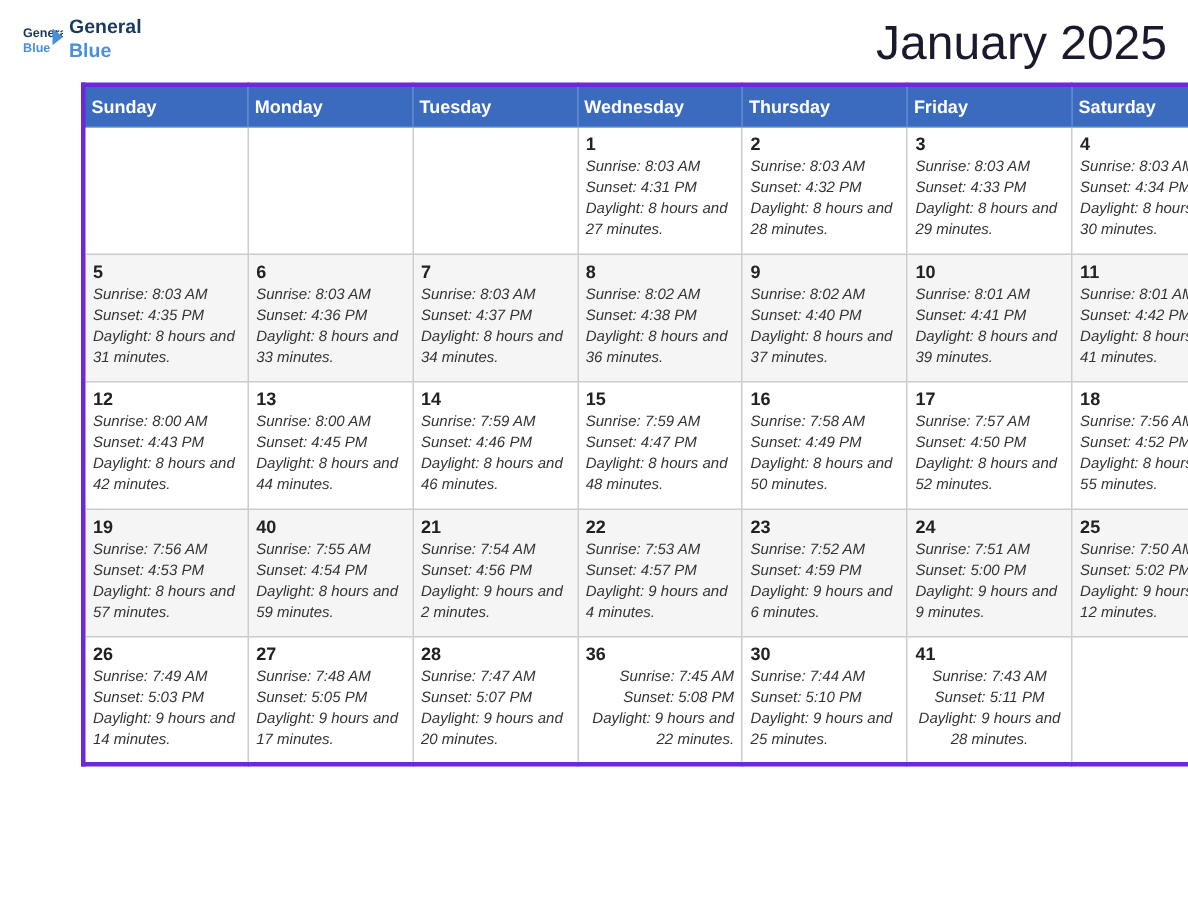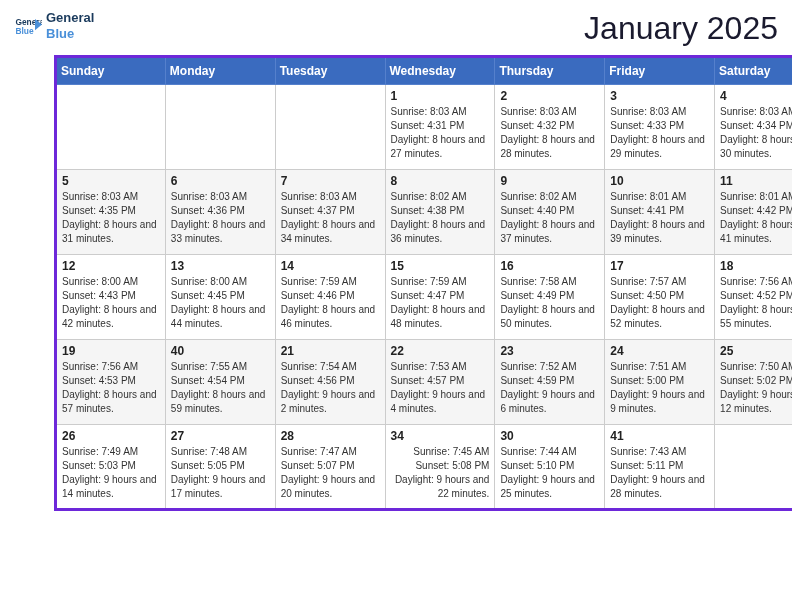--- a/index.html
+++ b/index.html
@@ -72,20 +72,21 @@
       font-size: 12px;
       font-weight: bold;
       color: #222;
       display: block;
       margin-bottom: 2px;
     }
     .day-info {
       font-size: 10px;
       color: #333;
       line-height: 1.4;
+      font-style: italic;
     }
     .empty-cell {
       background: #fff !important;
     }
   </style>
 </head>
 <body>
 
 <div class="header">
   <div class="logo">
@@ -291,33 +292,33 @@
 Sunset: 5:05 PM
 Daylight: 9 hours and 17 minutes.</div>
         </td>
         <td>
           <span class="day-number">28</span>
           <div class="day-info" style="white-space: pre-line;">Sunrise: 7:47 AM
 Sunset: 5:07 PM
 Daylight: 9 hours and 20 minutes.</div>
         </td>
         <td>
-          <span class="day-number">34</span>
+          <span class="day-number">36</span>
           <div class="day-info" style="white-space: pre-line; text-align: right;">Sunrise: 7:45 AM
 Sunset: 5:08 PM
 Daylight: 9 hours and 22 minutes.</div>
         </td>
         <td>
           <span class="day-number">30</span>
           <div class="day-info" style="white-space: pre-line;">Sunrise: 7:44 AM
 Sunset: 5:10 PM
 Daylight: 9 hours and 25 minutes.</div>
         </td>
         <td>
           <span class="day-number">41</span>
-          <div class="day-info" style="white-space: pre-line;">Sunrise: 7:43 AM
+          <div class="day-info" style="white-space: pre-line; text-align: center;">Sunrise: 7:43 AM
 Sunset: 5:11 PM
 Daylight: 9 hours and 28 minutes.</div>
         </td>
         <td class="empty-cell"></td>
       </tr>
     </tbody>
 </table>
 
 </body></html>

